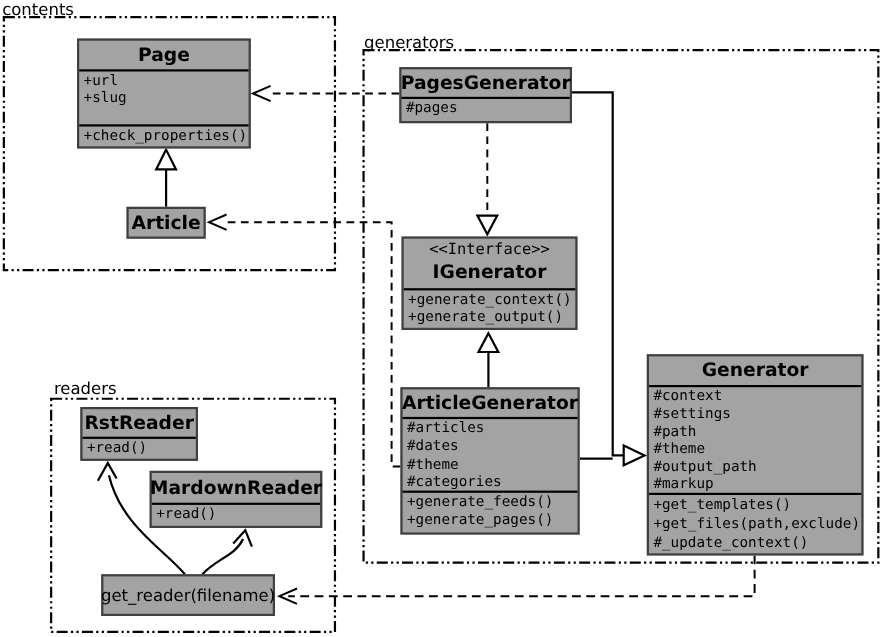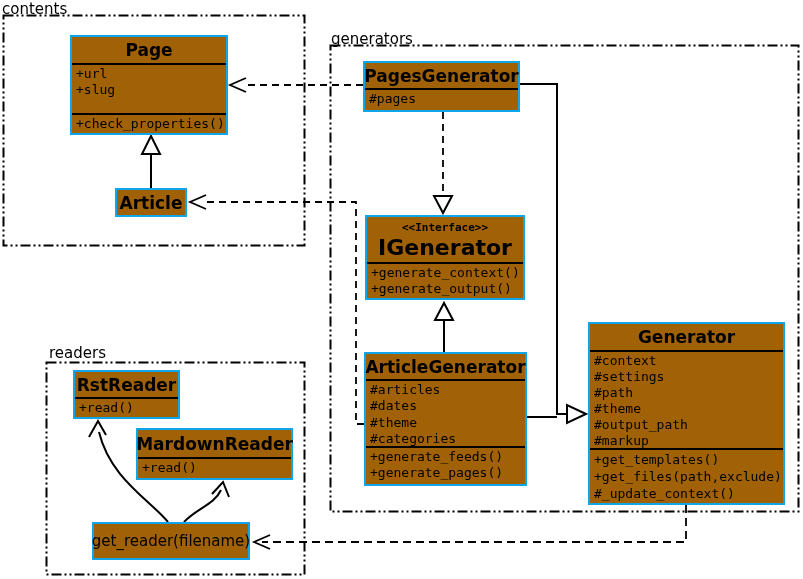--- a/index.html
+++ b/index.html
@@ -1,24 +1,24 @@
 <!DOCTYPE html>
 <html><head>
 <meta charset="utf-8">
 <style>
   html,body{margin:0;padding:0;background:#fff;}
   .canvas{position:relative;width:803px;height:579px;background:#ffffff;
           font-family:"DejaVu Sans",sans-serif;color:#000;overflow:hidden;}
   svg.layer{position:absolute;left:0;top:0;width:803px;height:579px;}
   .pkg-label{position:absolute;font-size:15px;line-height:16px;white-space:nowrap;}
-  .cls{position:absolute;border:2px solid #0ea5e9;background:#a16207;box-sizing:border-box;}
+  .cls{position:absolute;border:2px solid #404040;background:#a3a3a3;box-sizing:border-box;}
   .cls-title{font-weight:bold;font-size:17px;display:flex;align-items:center;justify-content:center;
              white-space:nowrap;}
-  .stereo{font-family:"DejaVu Sans Mono",monospace;font-weight:bold;font-size:11px;line-height:17px;}
-  .iname{font-size:22px;line-height:24px;font-weight:bold;}
+  .stereo{font-family:"DejaVu Sans Mono",monospace;font-weight:normal;font-size:14px;line-height:17px;}
+  .iname{font-size:17px;line-height:24px;font-weight:bold;}
   .sec{border-top:2px solid #000;box-sizing:border-box;font-family:"DejaVu Sans Mono",monospace;
        font-size:13px;line-height:16.4px;padding:1px 20px 0 4px;white-space:pre;overflow:hidden;}
   .plain-node{display:flex;align-items:center;justify-content:center;font-size:15px;}
 </style>
 </head>
 <body>
 
 <div class="canvas">
 
   <svg class="layer" viewBox="0 0 803 579" fill="none" stroke="#000">

